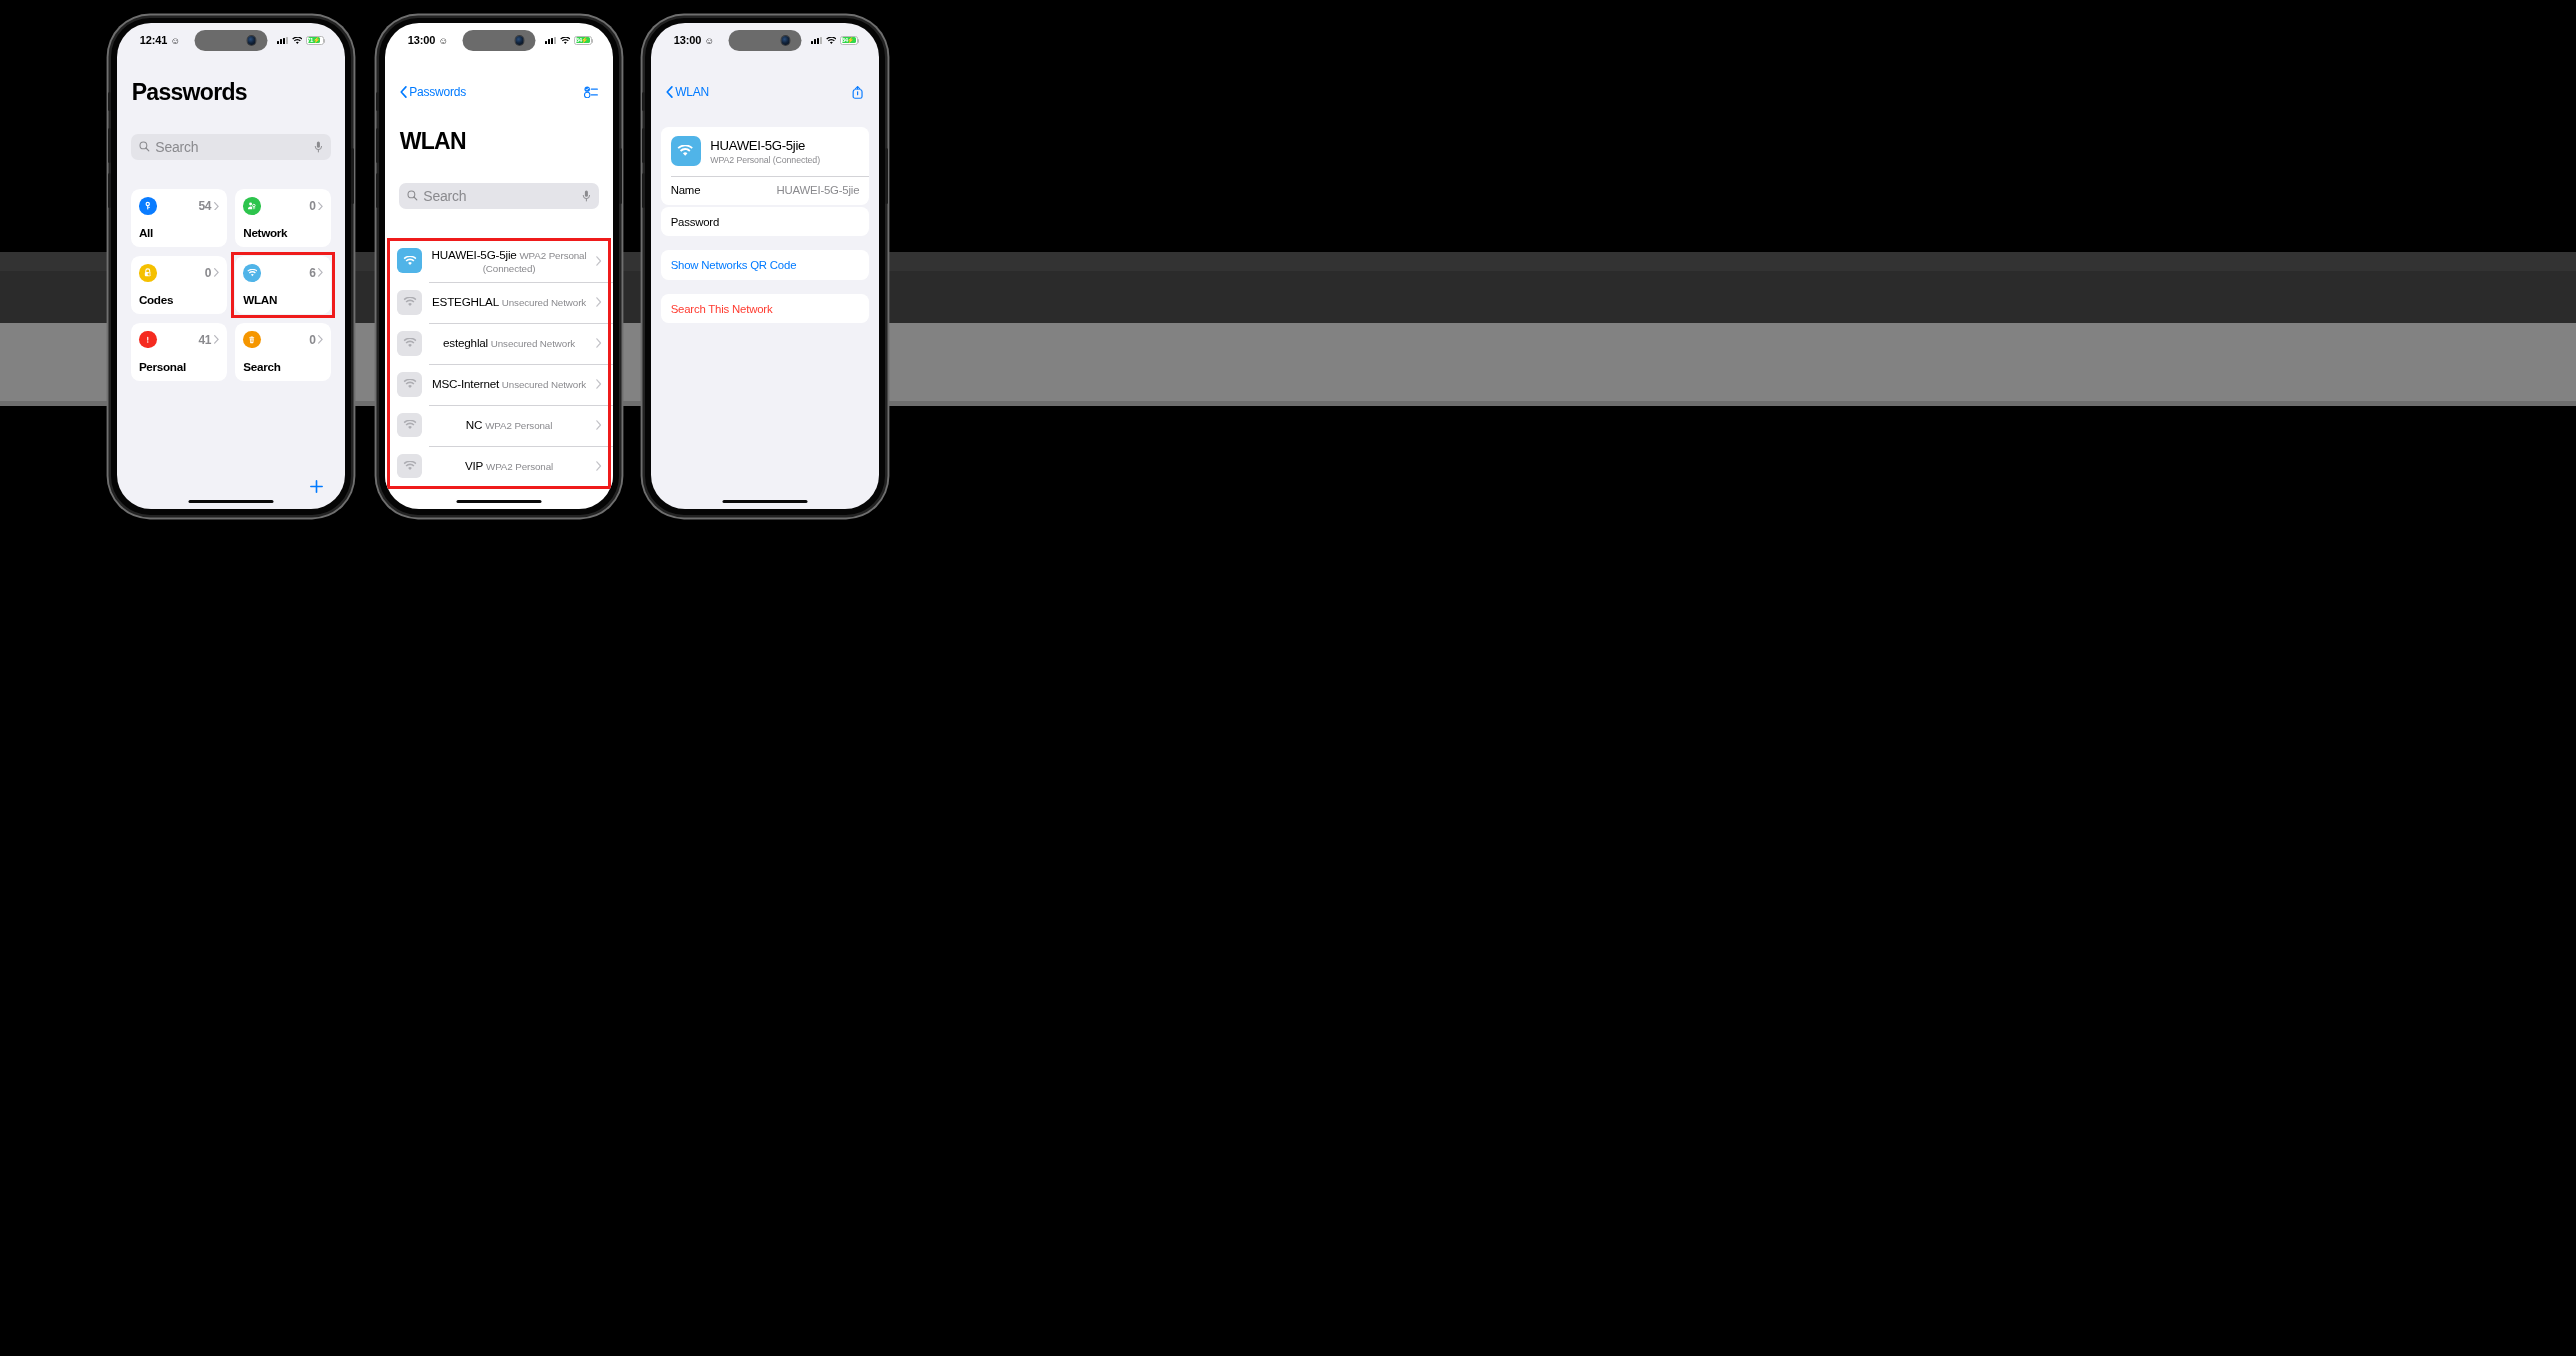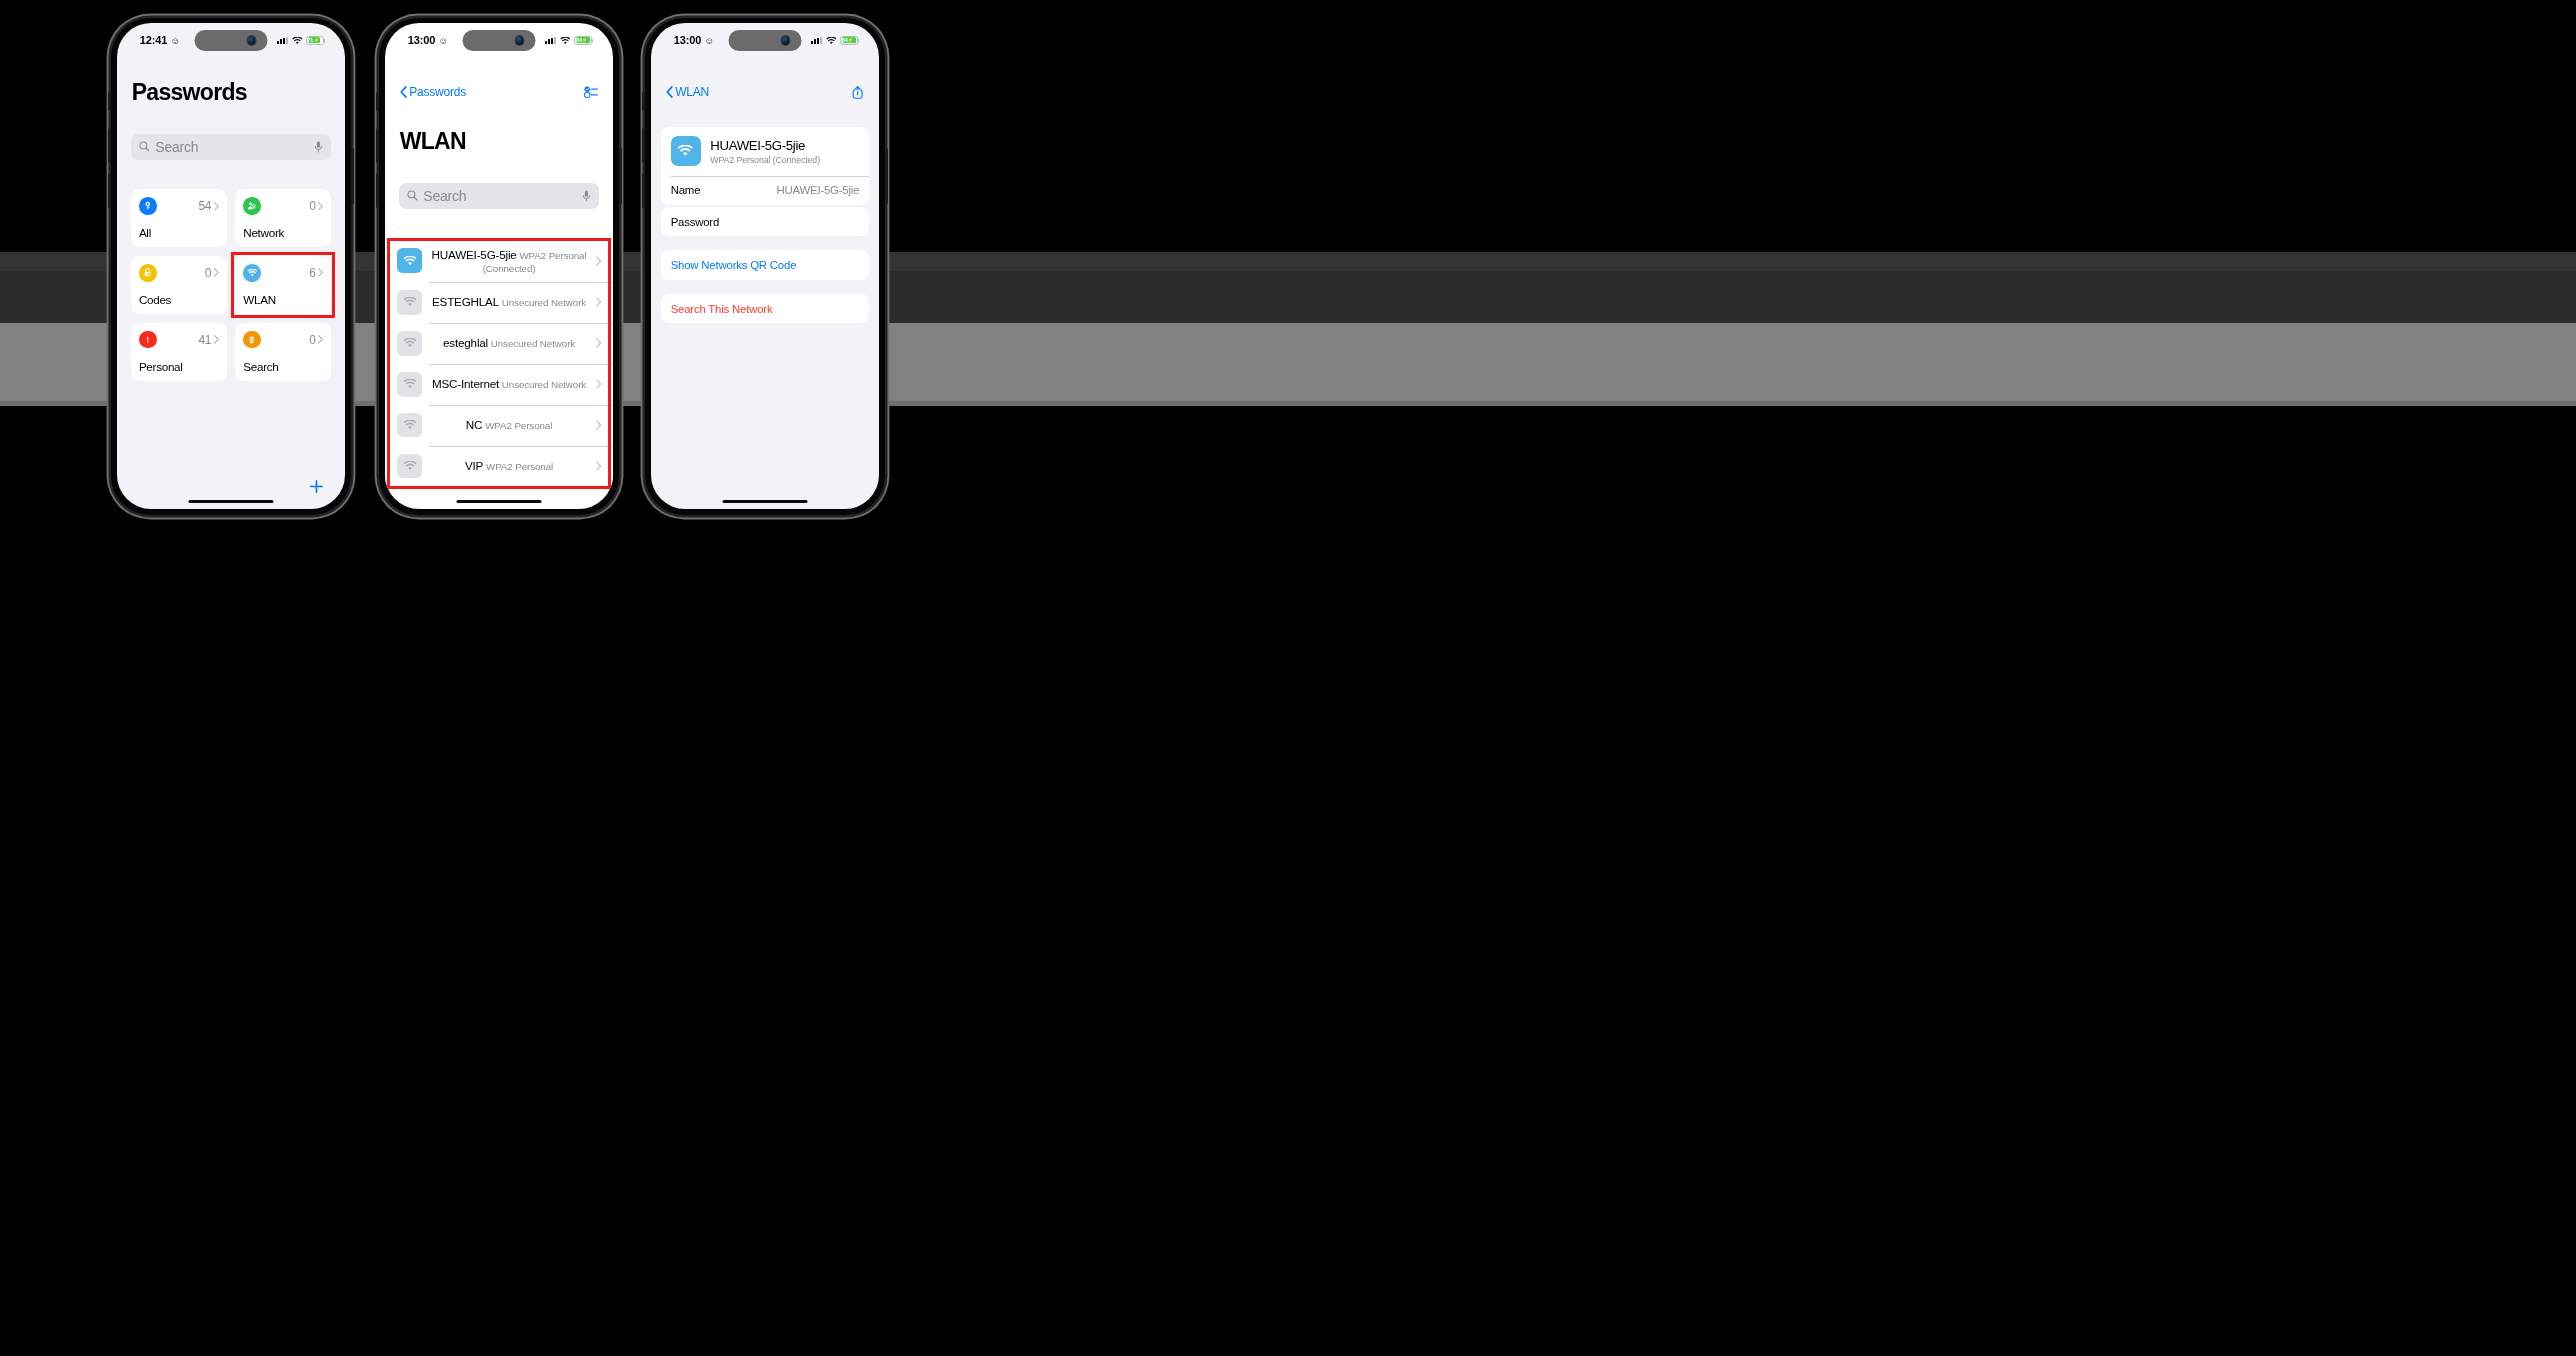--- a/index.html
+++ b/index.html
@@ -135,21 +135,21 @@
   
   .grid{
     padding:0 14px; display:grid;
     grid-template-columns:1fr 1fr;
     gap:8.8px 8.2px; flex-shrink:0;
   }
   .gcard{
     background:#fff; border-radius:8.8px;
     height:58px; padding:7.6px 8.2px 0 8.2px;
     display:flex; flex-direction:column;
-    position:relative; cursor:pointer;
+    position:relative; cursor:pointer;font-weight:bold;
   }
   .gcard-top{ display:flex; align-items:center; }
   .gc-icon{
     width:17.7px; height:17.7px; border-radius:50%;
     display:flex; align-items:center; justify-content:center;
     flex-shrink:0;
   }
   .gc-count{
     margin-left:auto; font-size:12px; color:#8a8a8e;
     letter-spacing:-0.3px; display:flex; align-items:center; gap:2.5px;

